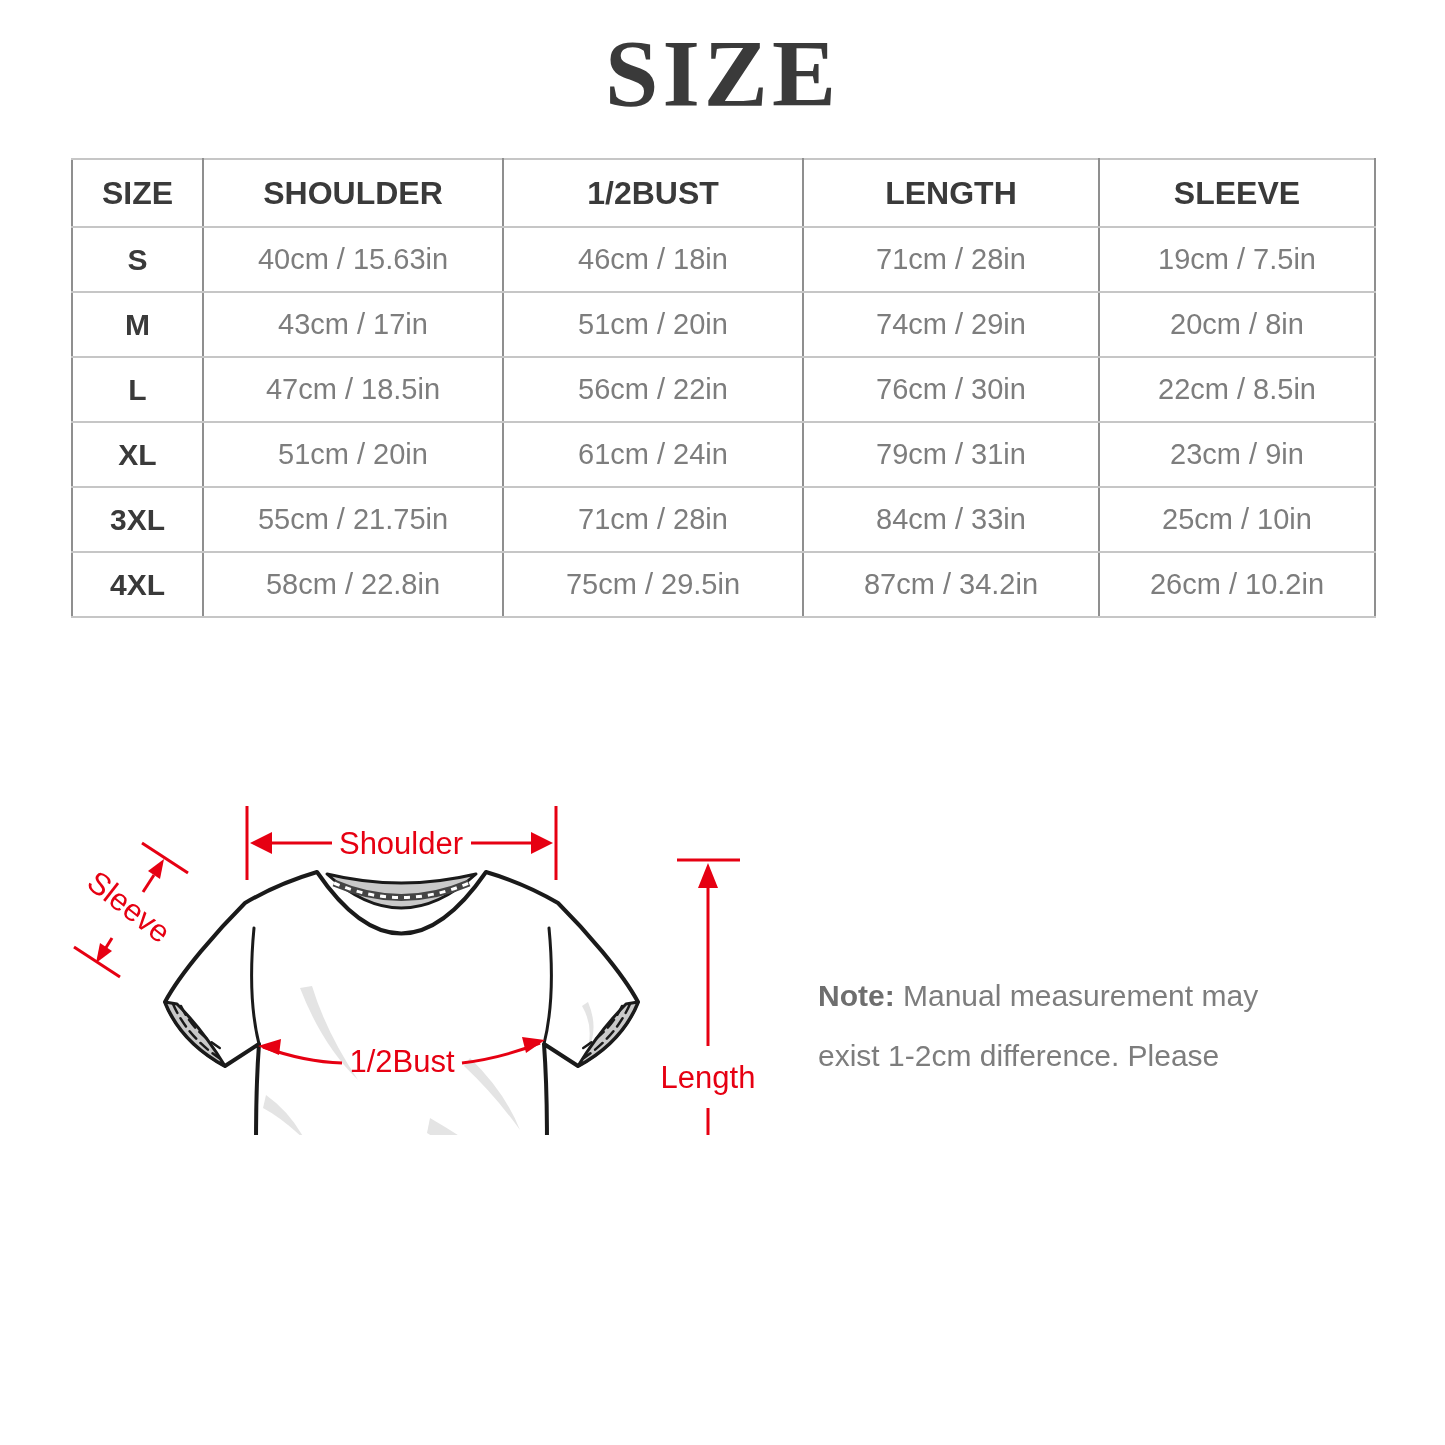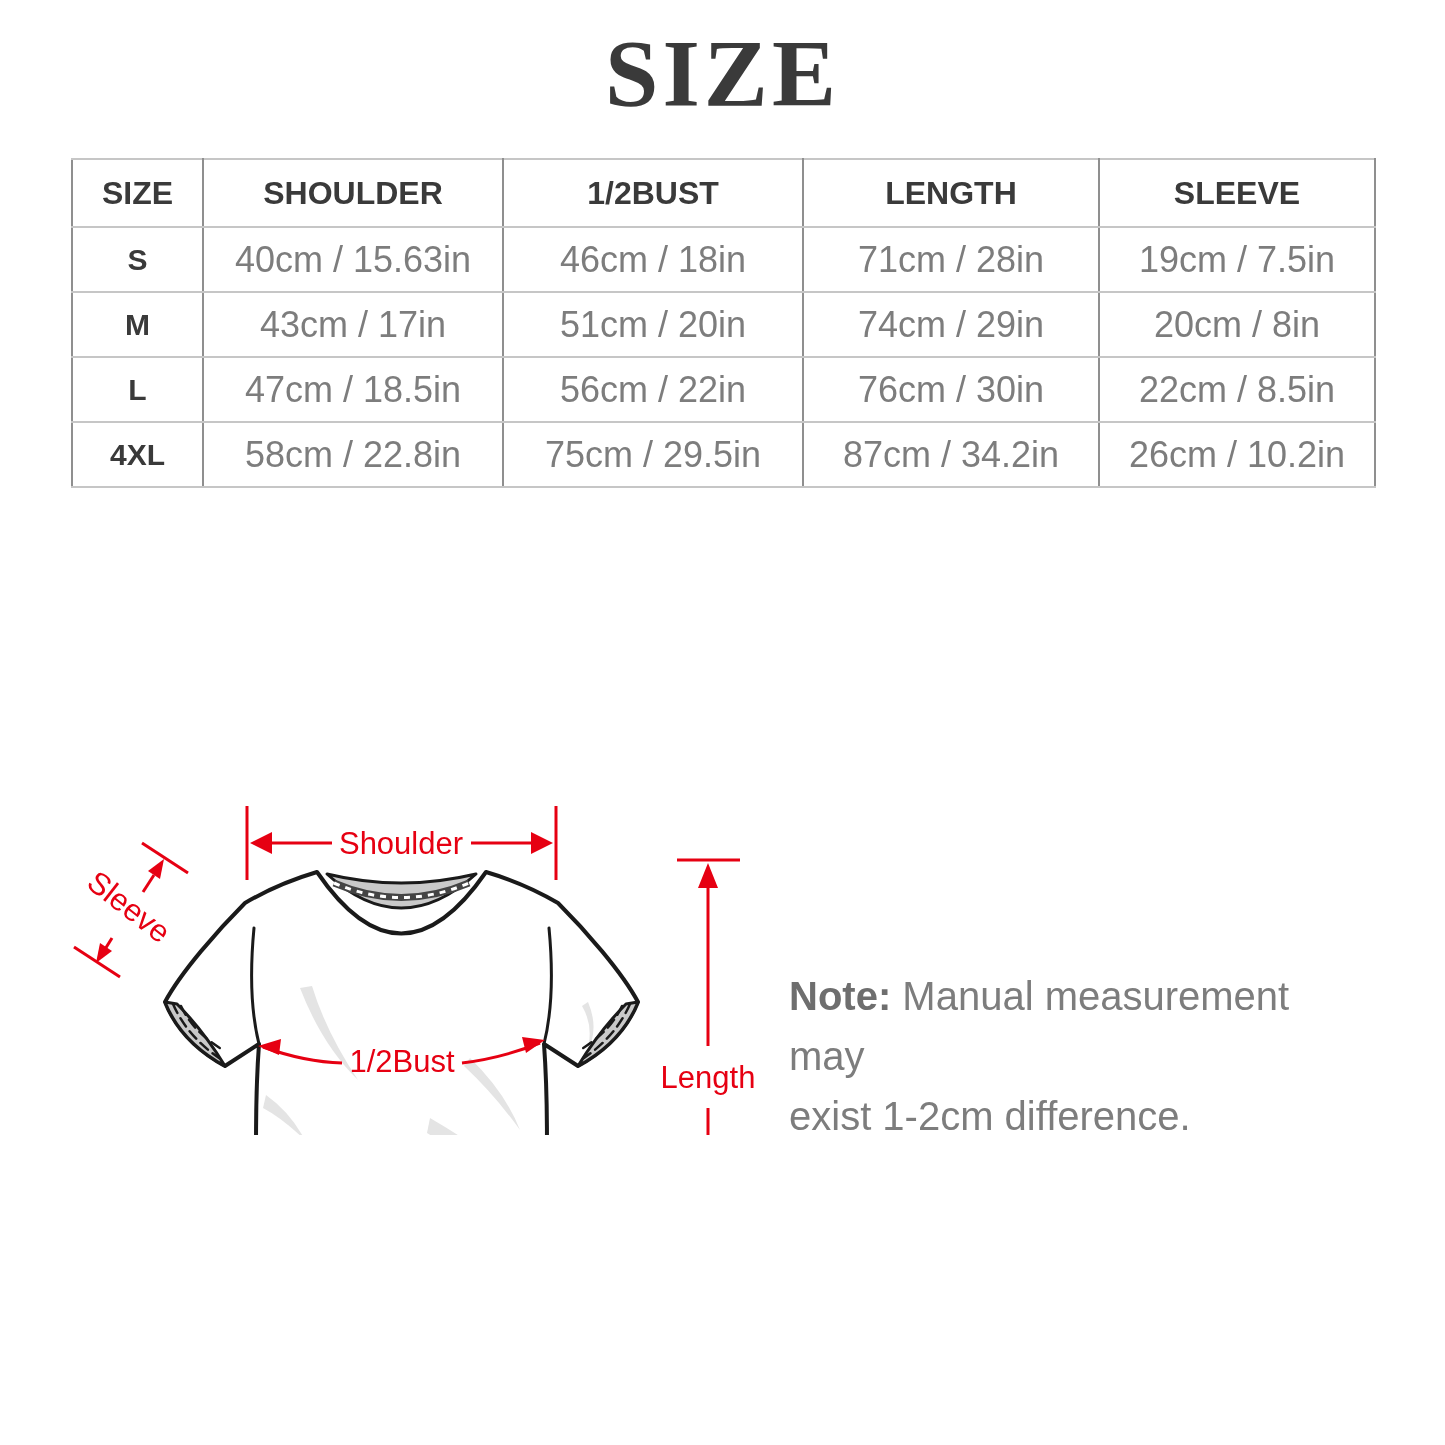--- a/index.html
+++ b/index.html
@@ -30,21 +30,21 @@
     border-top:2px solid var(--line-h,#c6c6c6);
     border-bottom:2px solid var(--line-h,#c6c6c6);
     border-left:2px solid var(--line-v,#8f8f8f);
     border-right:2px solid var(--line-v,#8f8f8f);
     padding:0;
   }
   .size-table th{
     height:66px;font-size:32px;font-weight:bold;color:var(--ink,#3a3a3a);
   }
   .size-table td{
-    height:63px;font-size:36px;font-weight:normal;color:var(--muted,#7d7d7d);
+    height:63px;font-size:29px;font-weight:normal;color:var(--muted,#7d7d7d);
   }
   .size-table td.size-col{
     font-size:30px;font-weight:bold;color:var(--ink,#3a3a3a);
   }
   .diagram{
     position:absolute;left:60px;top:795px;width:700px;height:650px;
   }
   .shirt-fill{fill:#ffffff;stroke:#1a1a1a;stroke-width:4;stroke-linejoin:round;}
   .seam{fill:none;stroke:#1a1a1a;stroke-width:3;stroke-linecap:round;}
   .stitch{fill:none;stroke:#1a1a1a;stroke-width:2.5;stroke-dasharray:10 6;stroke-linecap:round;}
@@ -52,22 +52,22 @@
   .wrinkle{fill:#e4e4e4;stroke:none;}
   .rline{fill:none;stroke:var(--accent,#e60012);stroke-width:3;}
   .rhead{fill:var(--accent,#e60012);stroke:none;}
   .rtext{
     fill:var(--accent,#e60012);
     font-family:"Liberation Sans",sans-serif;
     font-size:31px;font-weight:normal;
     text-anchor:middle;
   }
   .note{
-    position:absolute;left:789px;top:966px;width:520px;
-    font-size:40px;line-height:60px;color:var(--muted,#7d7d7d);
+    position:absolute;left:818px;top:966px;width:520px;
+    font-size:30px;line-height:60px;color:var(--muted,#7d7d7d);
   }
   .note-label{font-weight:bold;color:#6e6e6e;}
 </style>
 </head>
 <body>
 
 <div class="page">
 
   <h1 class="title">SIZE</h1>
 
@@ -102,20 +102,34 @@
         <td>51cm / 20in</td>
         <td>74cm / 29in</td>
         <td>20cm / 8in</td>
       </tr>
       <tr>
         <td class="size-col">L</td>
         <td>47cm / 18.5in</td>
         <td>56cm / 22in</td>
         <td>76cm / 30in</td>
         <td>22cm / 8.5in</td>
+      </tr>
+      <tr>
+        <td class="size-col">XL</td>
+        <td>51cm / 20in</td>
+        <td>61cm / 24in</td>
+        <td>79cm / 31in</td>
+        <td>23cm / 9in</td>
+      </tr>
+      <tr>
+        <td class="size-col">3XL</td>
+        <td>55cm / 21.75in</td>
+        <td>71cm / 28in</td>
+        <td>84cm / 33in</td>
+        <td>25cm / 10in</td>
       </tr>
       <tr>
         <td class="size-col">4XL</td>
         <td>58cm / 22.8in</td>
         <td>75cm / 29.5in</td>
         <td>87cm / 34.2in</td>
         <td>26cm / 10.2in</td>
       </tr>
     </tbody>
   </table>

